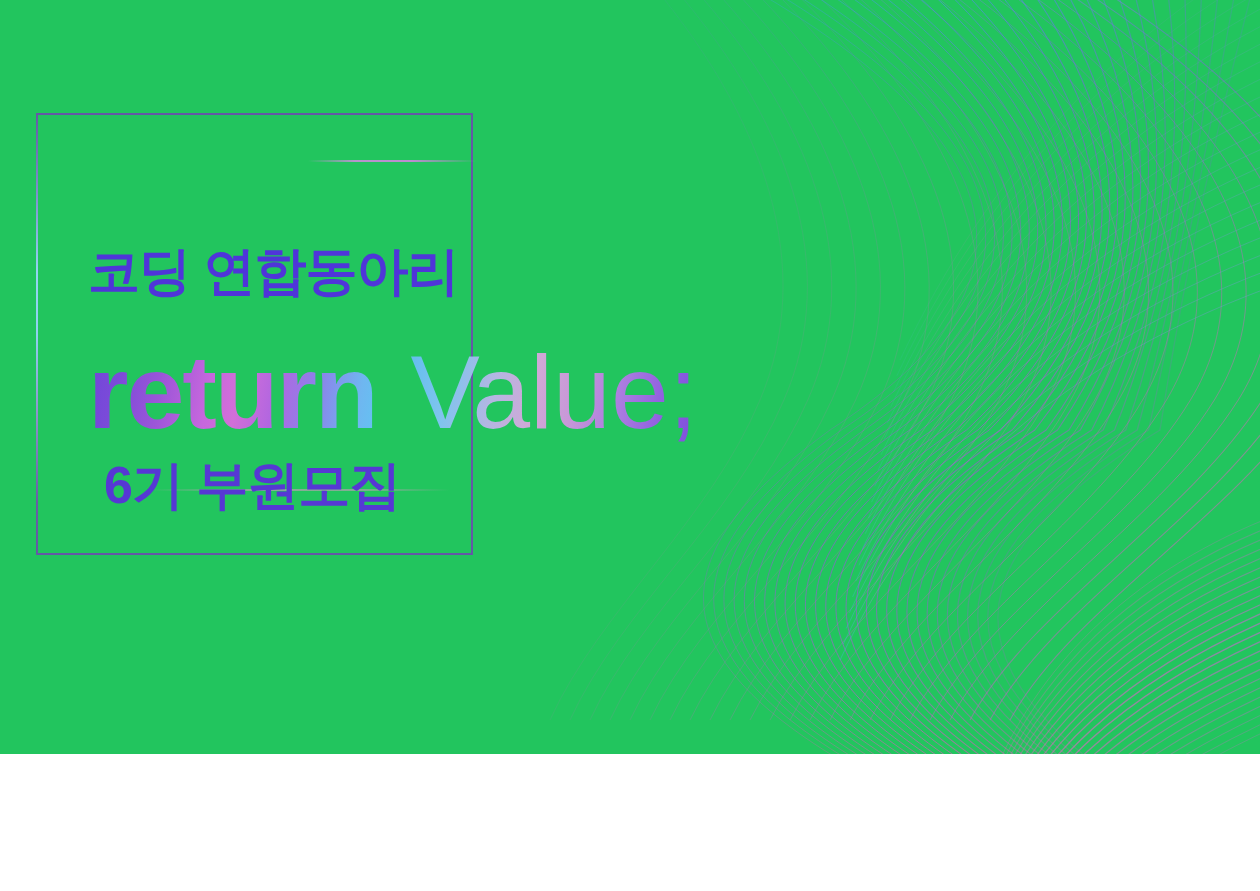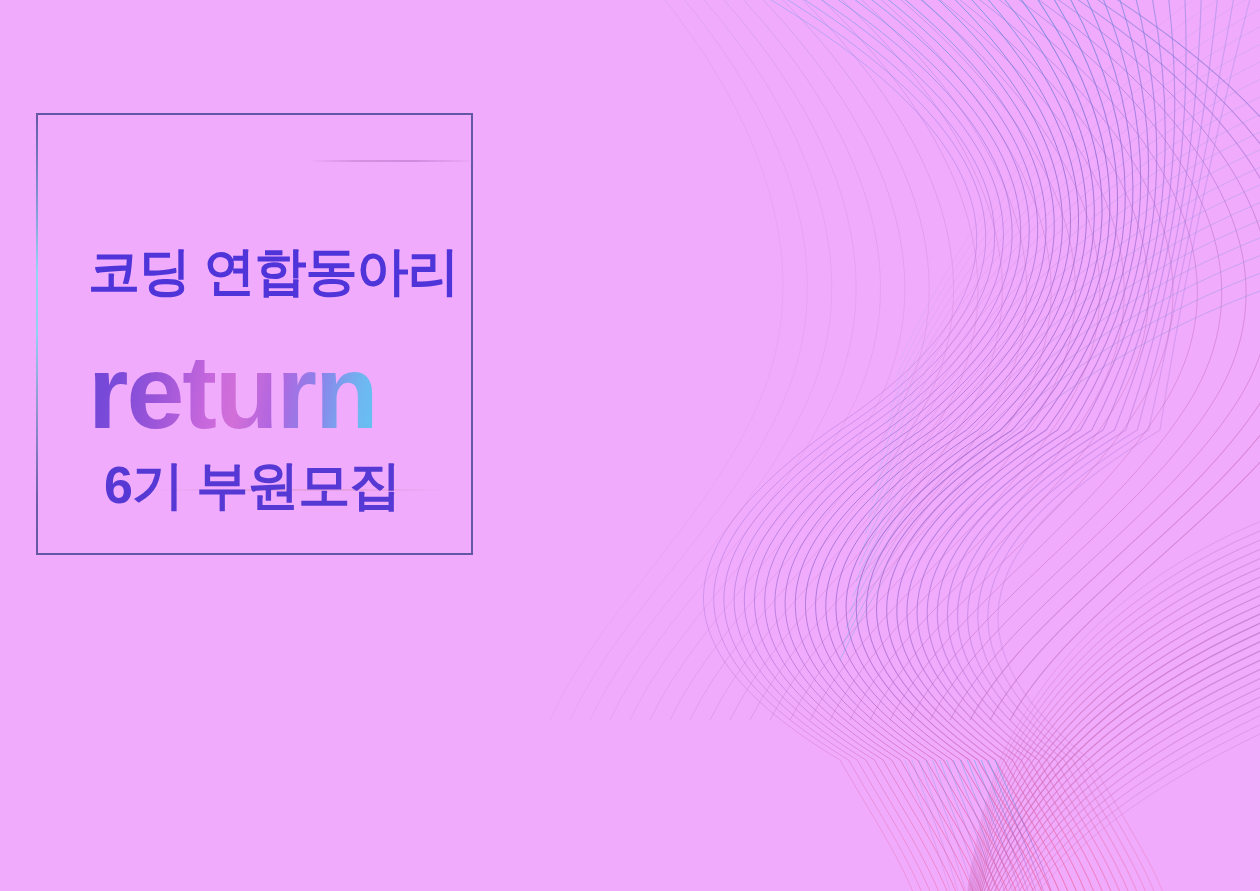--- a/index.html
+++ b/index.html
@@ -7,22 +7,22 @@
     margin: 0;
     padding: 0;
     background: #ffffff;
   }
   body {
     font-family: "Liberation Sans", sans-serif;
   }
   #poster {
     position: relative;
     width: 1260px;
-    height: 891px;
-    background: #f0abfc;
+    height: 754px;
+    background: #22c55e;
     overflow: hidden;
   }
 
   
   #wave-art {
     position: absolute;
     top: 0;
     left: 0;
     width: 1260px;
     height: 891px;
@@ -314,17 +314,18 @@
   <div id="frame-box"></div>
   <div id="frame-left-edge"></div>
 
   <div id="accent-line-top"></div>
   <div id="accent-line-bottom"></div>
 
   <div class="txt" id="tagline">코딩 연합동아리</div>
 
   <div id="headline-row">
     <span id="kw-return">return</span>
+    <span id="kw-value">Value;</span>
   </div>
 
   <div class="txt" id="subline">6기 부원모집</div>
 
 </div>
 
 </body></html>

